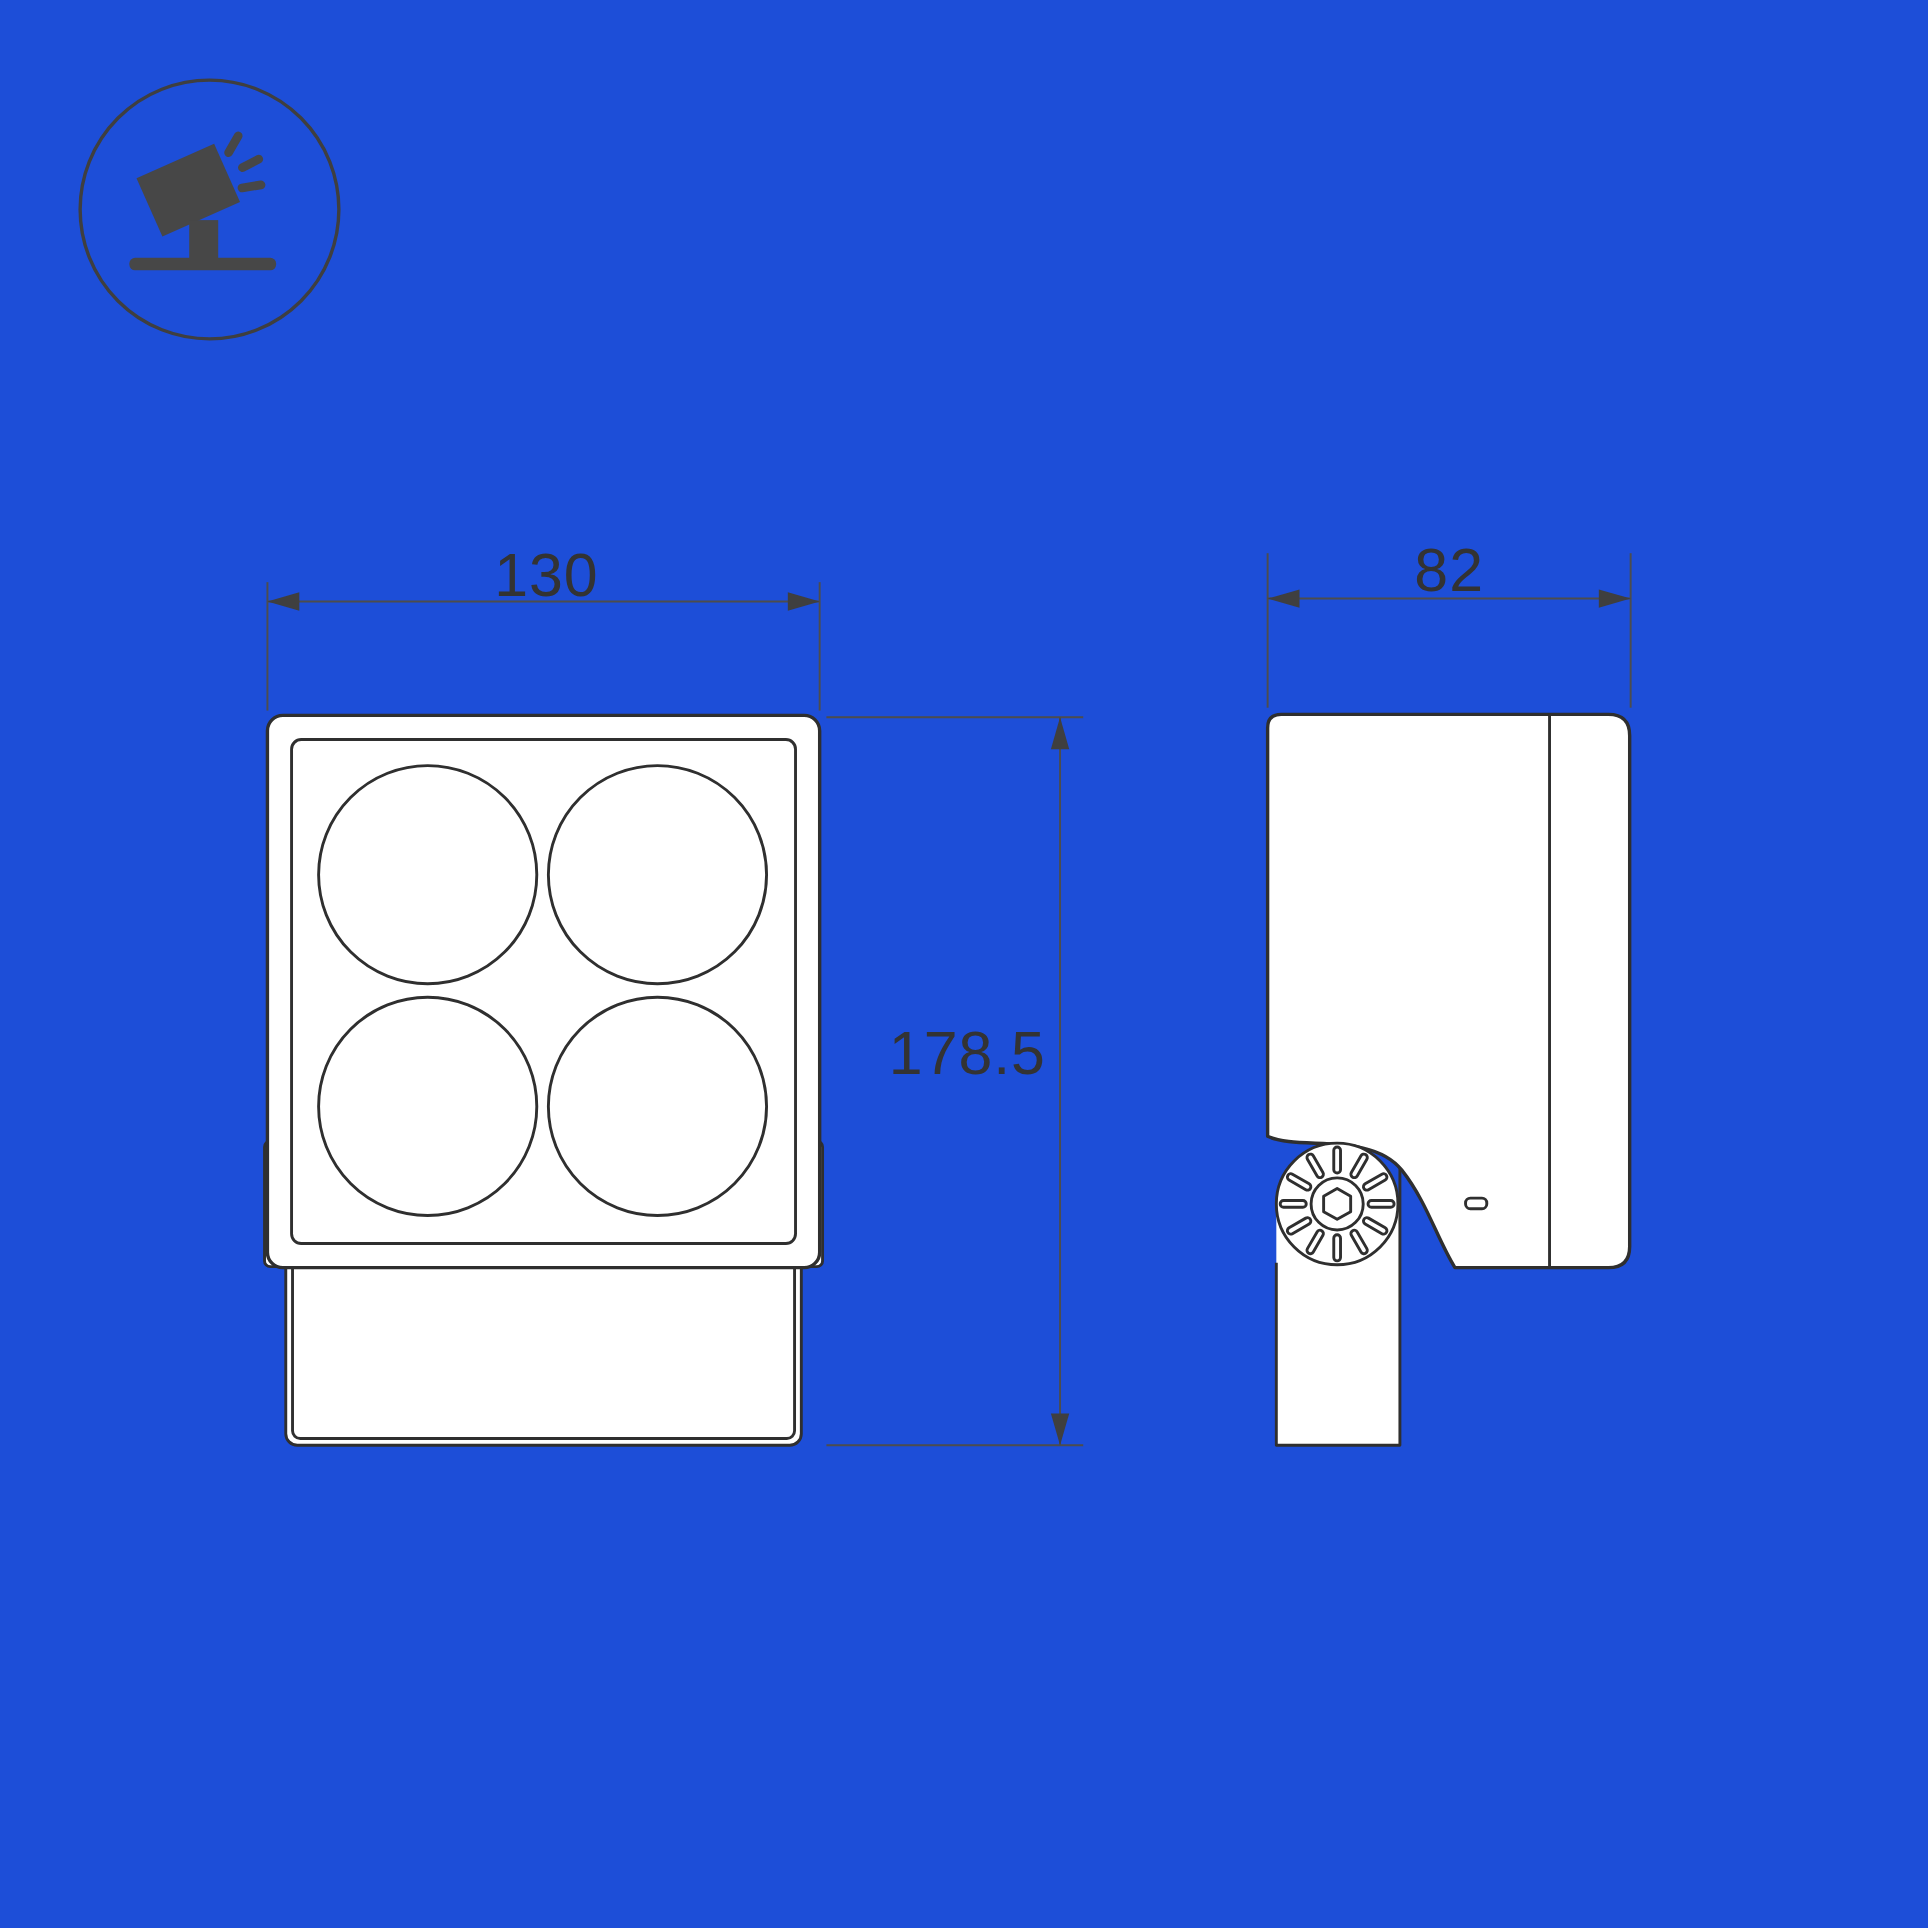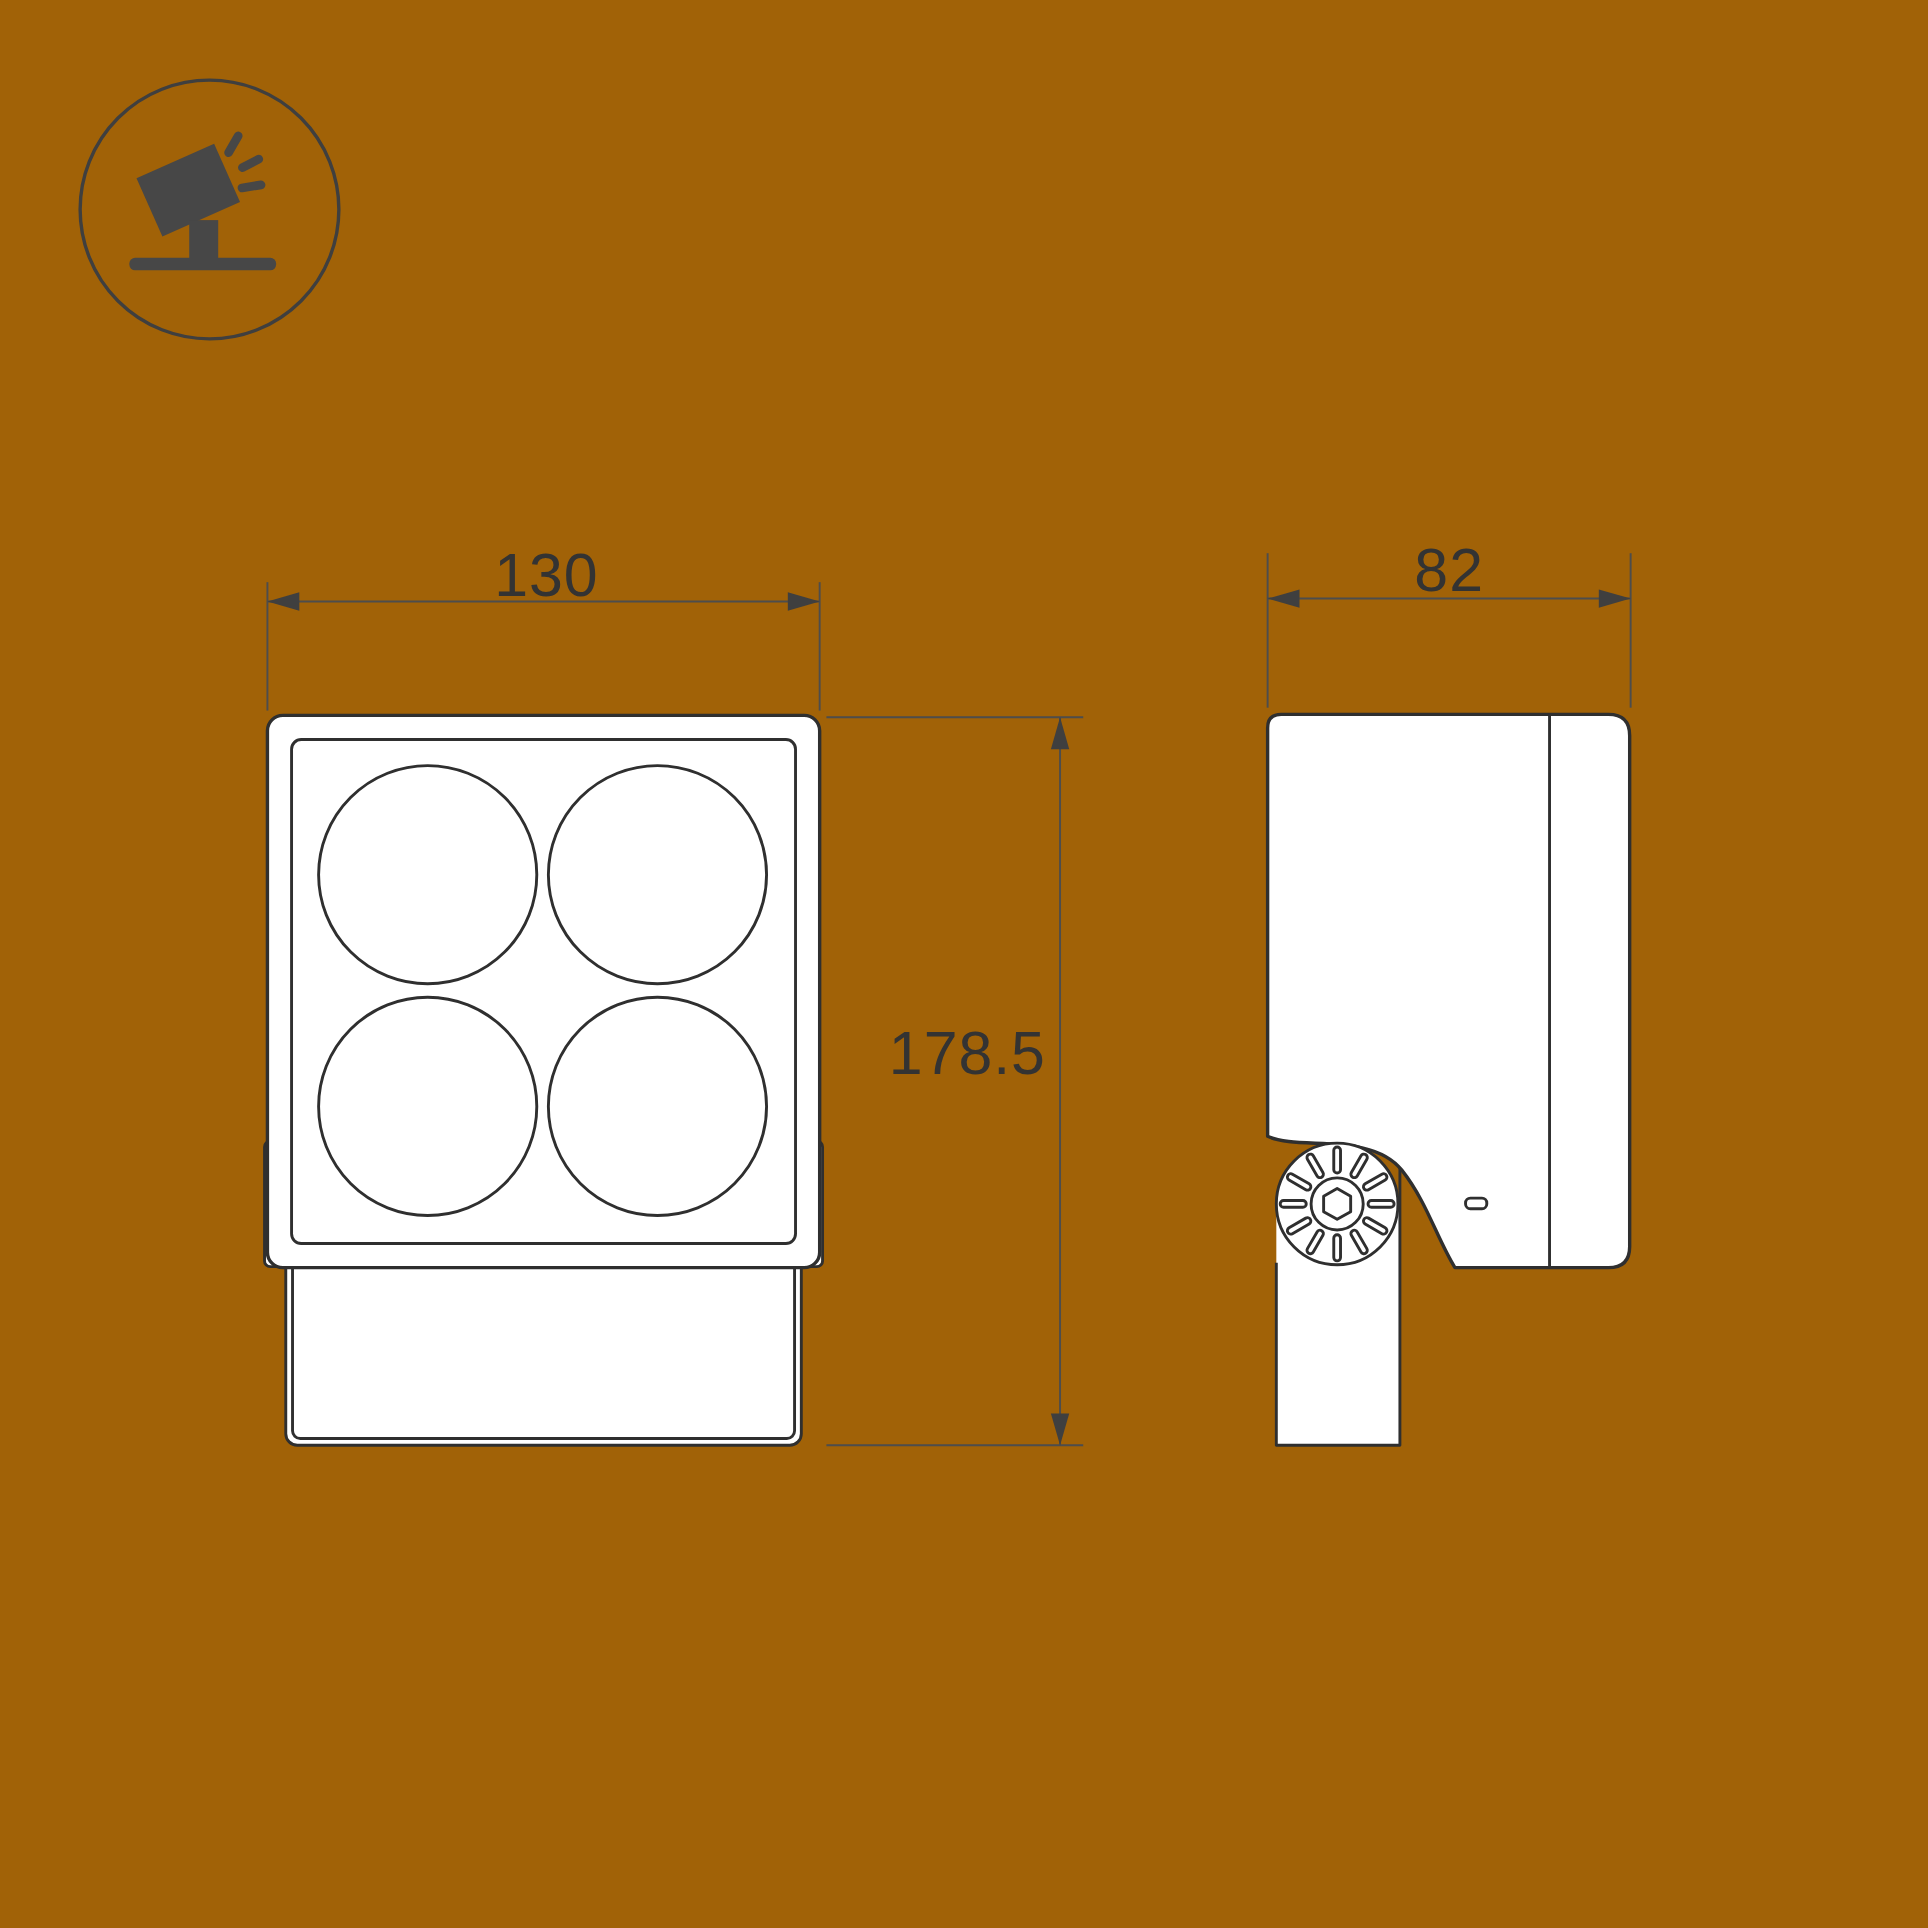--- a/index.html
+++ b/index.html
@@ -4,21 +4,21 @@
 <style>
   html, body {
     margin: 0;
     padding: 0;
     background: #ffffff;
   }
   .canvas {
     position: relative;
     width: 1928px;
     height: 1928px;
-    background: #a16207;
+    background: #1d4ed8;
     overflow: hidden;
     font-family: "Liberation Sans", sans-serif;
   }
   .drawing-svg {
     position: absolute;
     left: 0;
     top: 0;
   }
   .outline {
     fill: #ffffff;

